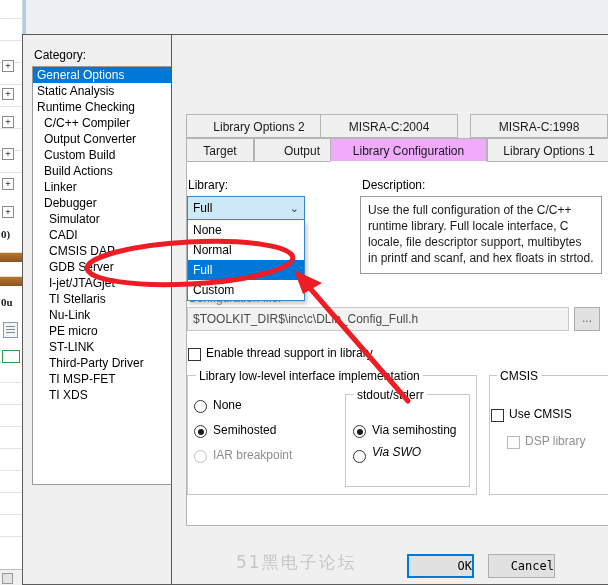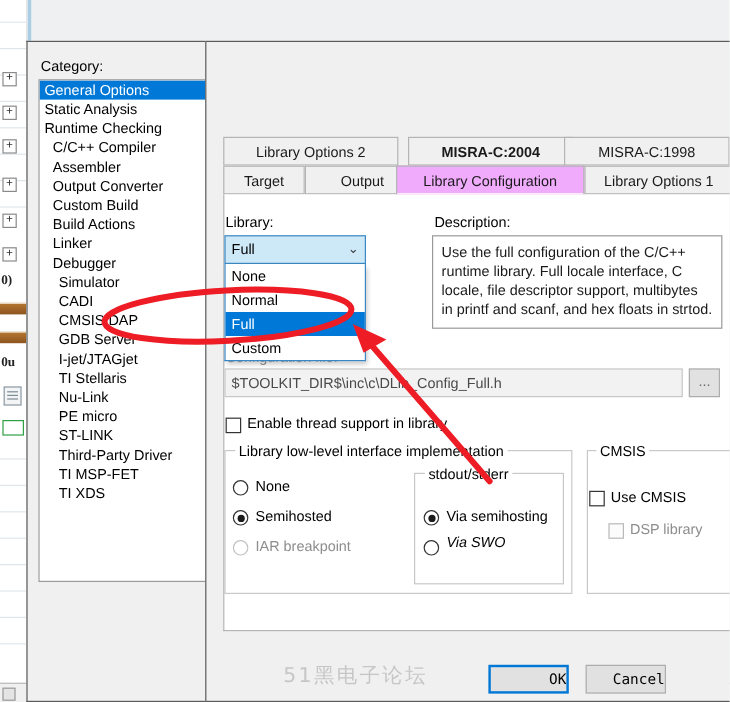--- a/index.html
+++ b/index.html
@@ -198,21 +198,20 @@
   </div>
 </div>
 
 <div id="category-panel"></div>
 <div id="category-label">Category:</div>
 <div id="category-list">
     <div class="cat-item selected">General Options</div>
     <div class="cat-item">Static Analysis</div>
     <div class="cat-item">Runtime Checking</div>
     <div class="cat-item indent1">C/C++ Compiler</div>
-    <div class="cat-item indent1">Assembler</div>
     <div class="cat-item indent1">Output Converter</div>
     <div class="cat-item indent1">Custom Build</div>
     <div class="cat-item indent1">Build Actions</div>
     <div class="cat-item indent1">Linker</div>
     <div class="cat-item indent1">Debugger</div>
     <div class="cat-item indent2">Simulator</div>
     <div class="cat-item indent2">CADI</div>
     <div class="cat-item indent2">CMSIS DAP</div>
     <div class="cat-item indent2">GDB Server</div>
     <div class="cat-item indent2">I-jet/JTAGjet</div>
@@ -222,21 +221,21 @@
     <div class="cat-item indent2">ST-LINK</div>
     <div class="cat-item indent2">Third-Party Driver</div>
     <div class="cat-item indent2">TI MSP-FET</div>
     <div class="cat-item indent2">TI XDS</div>
   </div>
 
 <div id="options-dialog"></div>
 
 <div class="tabstrip" id="tabs-top">
     <div class="tab" style="left: 186px; top: 114px; width: 146px;">Library Options 2</div>
-    <div class="tab" style="left: 340px; top: 114px; width: 138px; font-weight: bold;">MISRA-C:2004</div>
+    <div class="tab" style="left: 320px; top: 114px; width: 138px;">MISRA-C:2004</div>
     <div class="tab" style="left: 470px; top: 114px; width: 138px;">MISRA-C:1998</div>
   </div>
 <div class="tabstrip" id="tabs-bottom">
     <div class="tab" style="left: 186px; top: 138px; width: 68px;">Target</div>
     <div class="tab" style="left: 254px; top: 138px; width: 96px;">Output</div>
     <div class="tab active" style="left: 330px; top: 138px; width: 157px;">Library Configuration</div>
     <div class="tab" style="left: 487px; top: 138px; width: 124px;">Library Options 1</div>
   </div>
 
 <div id="tab-page"></div>

